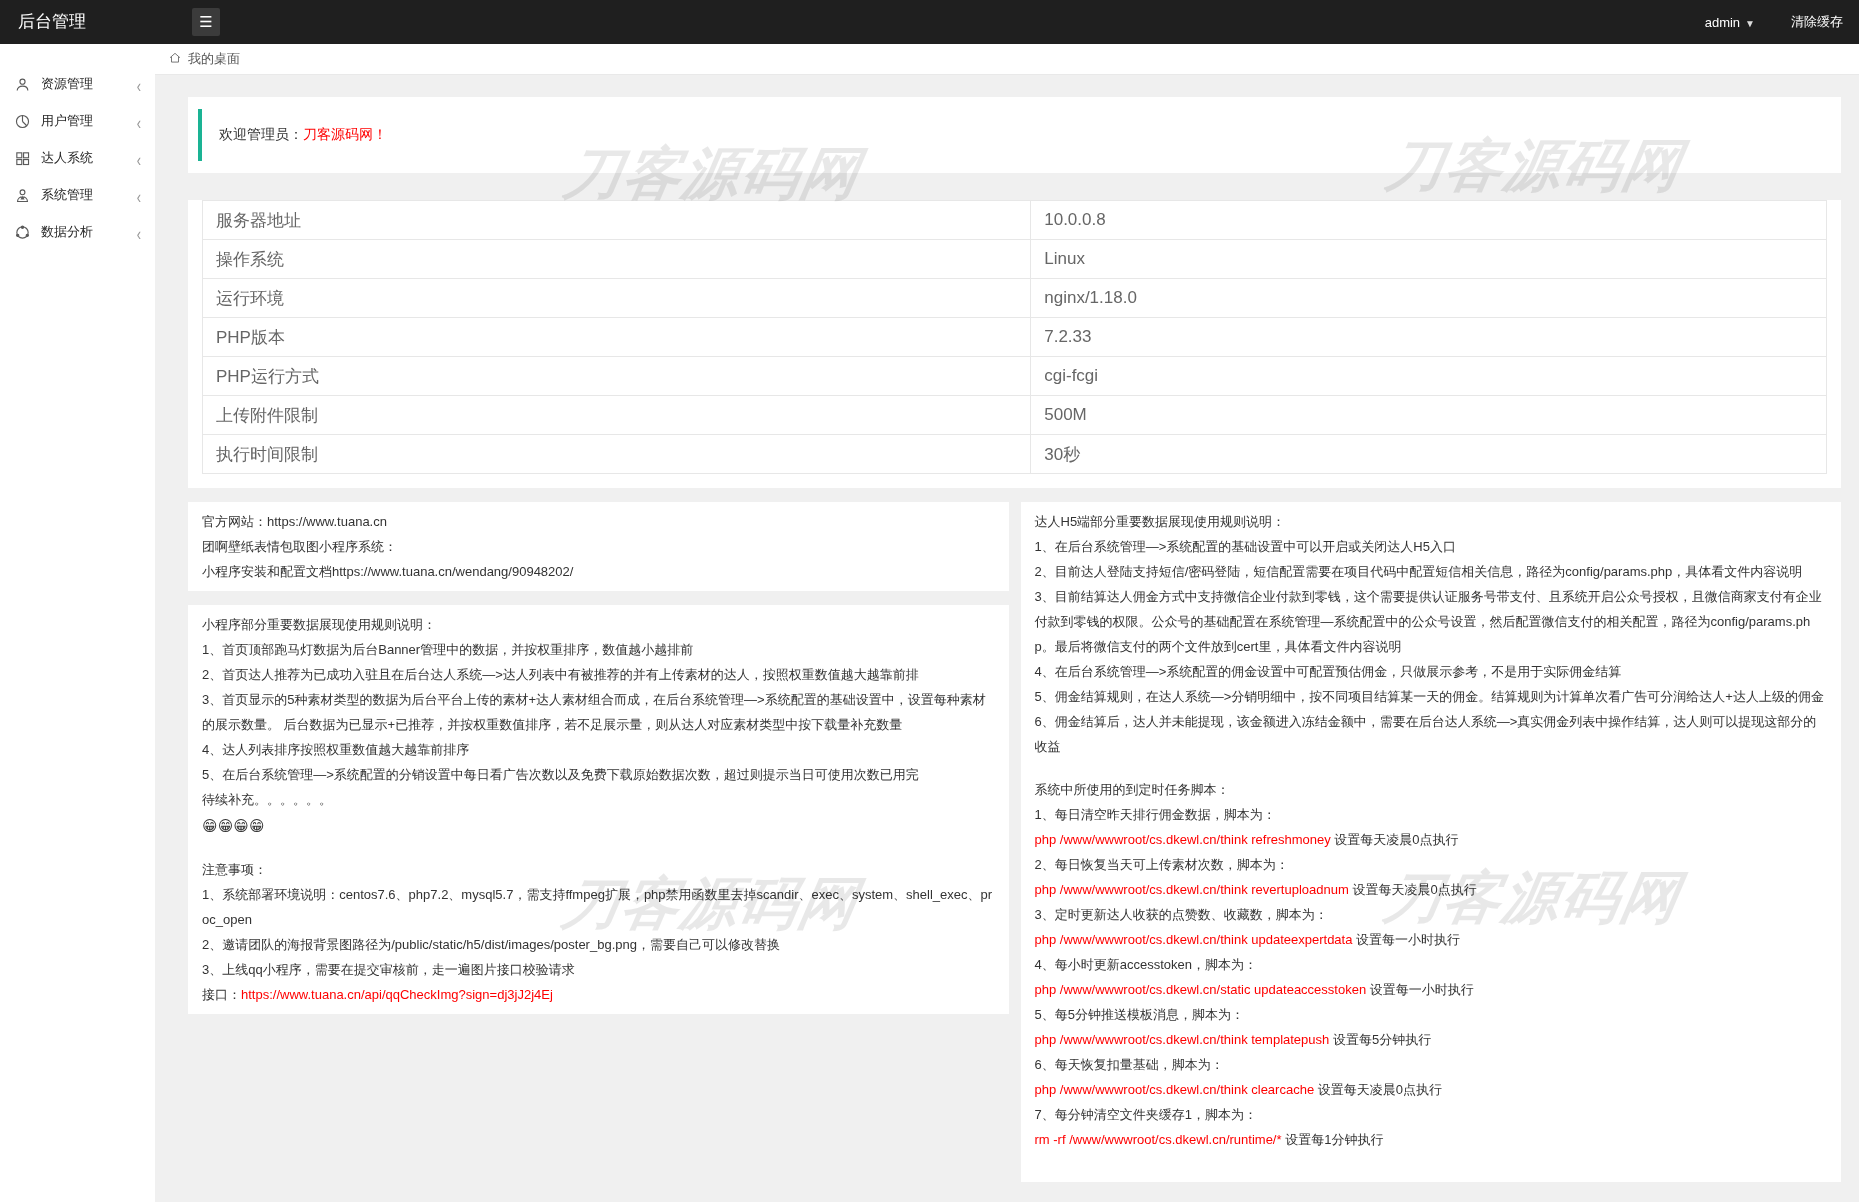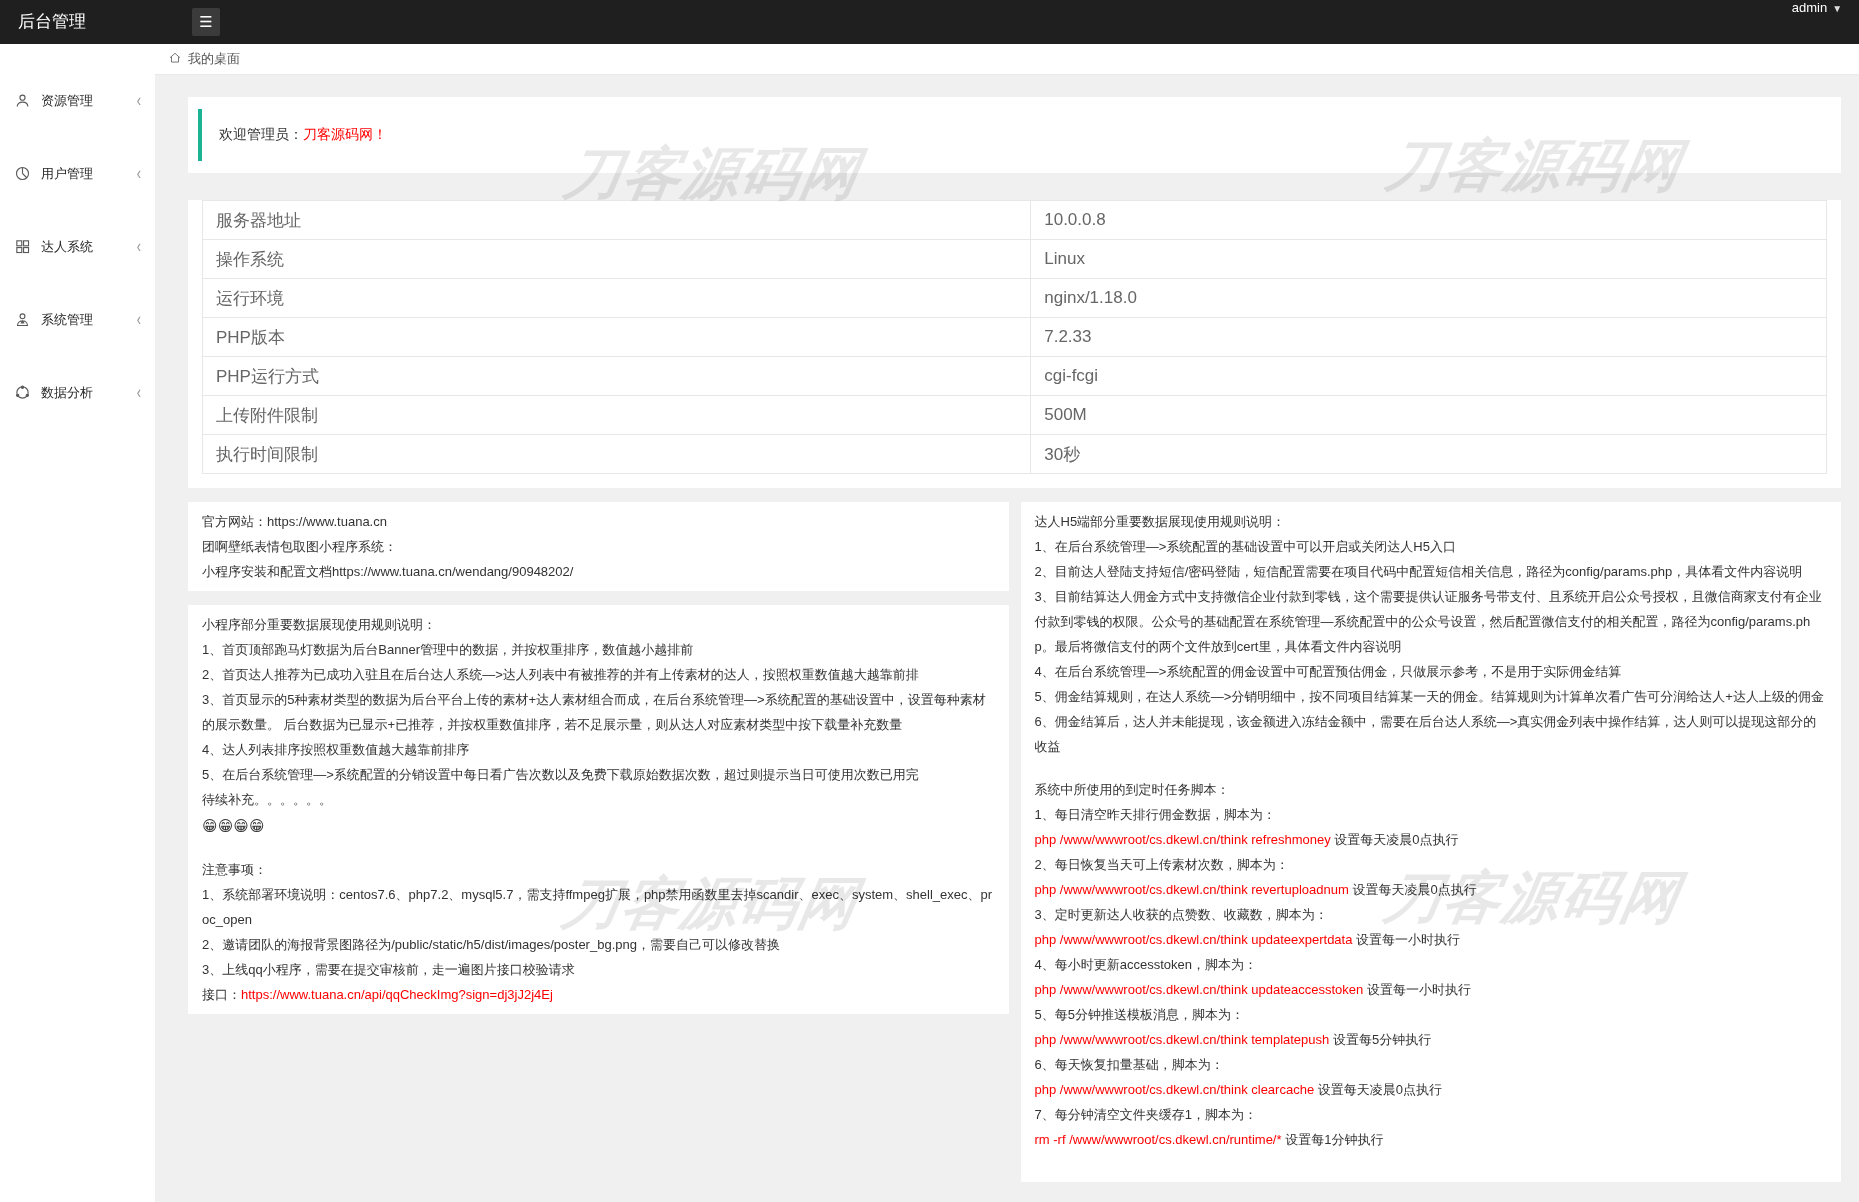--- a/index.html
+++ b/index.html
@@ -6,27 +6,27 @@
   html,body { width:1859px; height:1202px; overflow:hidden; }
   body {
     font-family:"Liberation Sans","DejaVu Sans",sans-serif;
     background:#f0f0f0; color:#333; position:relative; font-size:13px;
   }
   
   .topbar { position:absolute; left:0; top:0; width:100%; height:44px; background:#1f1f1f; z-index:10; }
   .topbar-title { position:absolute; left:18px; top:0; line-height:44px; color:#fff; font-size:17px; }
   .menu-toggle { position:absolute; left:192px; top:8px; width:28px; height:28px; background:#3b3b3b;
     border-radius:2px; color:#fff; text-align:center; line-height:28px; font-size:15px; cursor:pointer; }
-  .topbar-right { position:absolute; right:16px; top:0; height:44px; display:flex; align-items:center; gap:36px;flex-direction:column; }
+  .topbar-right { position:absolute; right:16px; top:0; height:44px; display:flex; align-items:center; gap:36px; }
   .user-menu { color:#fff; font-size:13px; cursor:pointer; }
   .user-caret { font-size:10px; color:#ddd; margin-left:5px; }
   .clear-cache { color:#fff; font-size:13px; cursor:pointer; }
   
   .sidebar { position:absolute; left:0; top:44px; bottom:0; width:155px; background:#fff; z-index:5; padding-top:12px; }
-  .side-item { height:37px; display:flex; align-items:flex-start; padding:0 14px; cursor:pointer;margin-top:36px; }
+  .side-item { height:37px; display:flex; align-items:flex-end; padding:0 14px; cursor:pointer; }
   .side-icon { width:17px; height:17px; margin-right:10px; flex:0 0 auto; }
   .side-icon svg { width:17px; height:17px; stroke:#5a5a5a; fill:none; stroke-width:1.6; }
   .side-label { font-size:13px; color:#262626; flex:1; }
   .side-chevron { color:#999; font-size:13px; transform:scaleY(1.4); }
   
   .crumbbar { position:absolute; left:155px; top:44px; right:0; height:31px; background:#fff;
     border-bottom:1px solid #e9e9e9; display:flex; align-items:center; padding-left:13px; z-index:4; }
   .crumb-home svg { width:14px; height:14px; stroke:#666; fill:none; stroke-width:1.5; }
   .crumb-label { font-size:13px; color:#555; margin-left:6px; cursor:pointer; }
   
@@ -225,21 +225,21 @@
         <p class="line">1、每日清空昨天排行佣金数据，脚本为：</p>
         <p class="line"><span class="red">php /www/wwwroot/cs.dkewl.cn/think refreshmoney</span><span> 设置每天凌晨0点执行</span></p>
 
         <p class="line">2、每日恢复当天可上传素材次数，脚本为：</p>
         <p class="line"><span class="red">php /www/wwwroot/cs.dkewl.cn/think revertuploadnum</span><span> 设置每天凌晨0点执行</span></p>
 
         <p class="line">3、定时更新达人收获的点赞数、收藏数，脚本为：</p>
         <p class="line"><span class="red">php /www/wwwroot/cs.dkewl.cn/think updateexpertdata</span><span> 设置每一小时执行</span></p>
 
         <p class="line">4、每小时更新accesstoken，脚本为：</p>
-        <p class="line"><span class="red">php /www/wwwroot/cs.dkewl.cn/think updateaccesstoken</span><span> 设置每一小时执行</span></p>
+        <p class="line"><span class="red">php /www/wwwroot/cs.dkewl.cn/static updateaccesstoken</span><span> 设置每一小时执行</span></p>
 
         <p class="line">5、每5分钟推送模板消息，脚本为：</p>
         <p class="line"><span class="red">php /www/wwwroot/cs.dkewl.cn/think templatepush</span><span> 设置每5分钟执行</span></p>
 
         <p class="line">6、每天恢复扣量基础，脚本为：</p>
         <p class="line"><span class="red">php /www/wwwroot/cs.dkewl.cn/think clearcache</span><span> 设置每天凌晨0点执行</span></p>
 
         <p class="line">7、每分钟清空文件夹缓存1，脚本为：</p>
         <p class="line"><span class="red">rm -rf /www/wwwroot/cs.dkewl.cn/runtime/*</span><span> 设置每1分钟执行</span></p>
 

